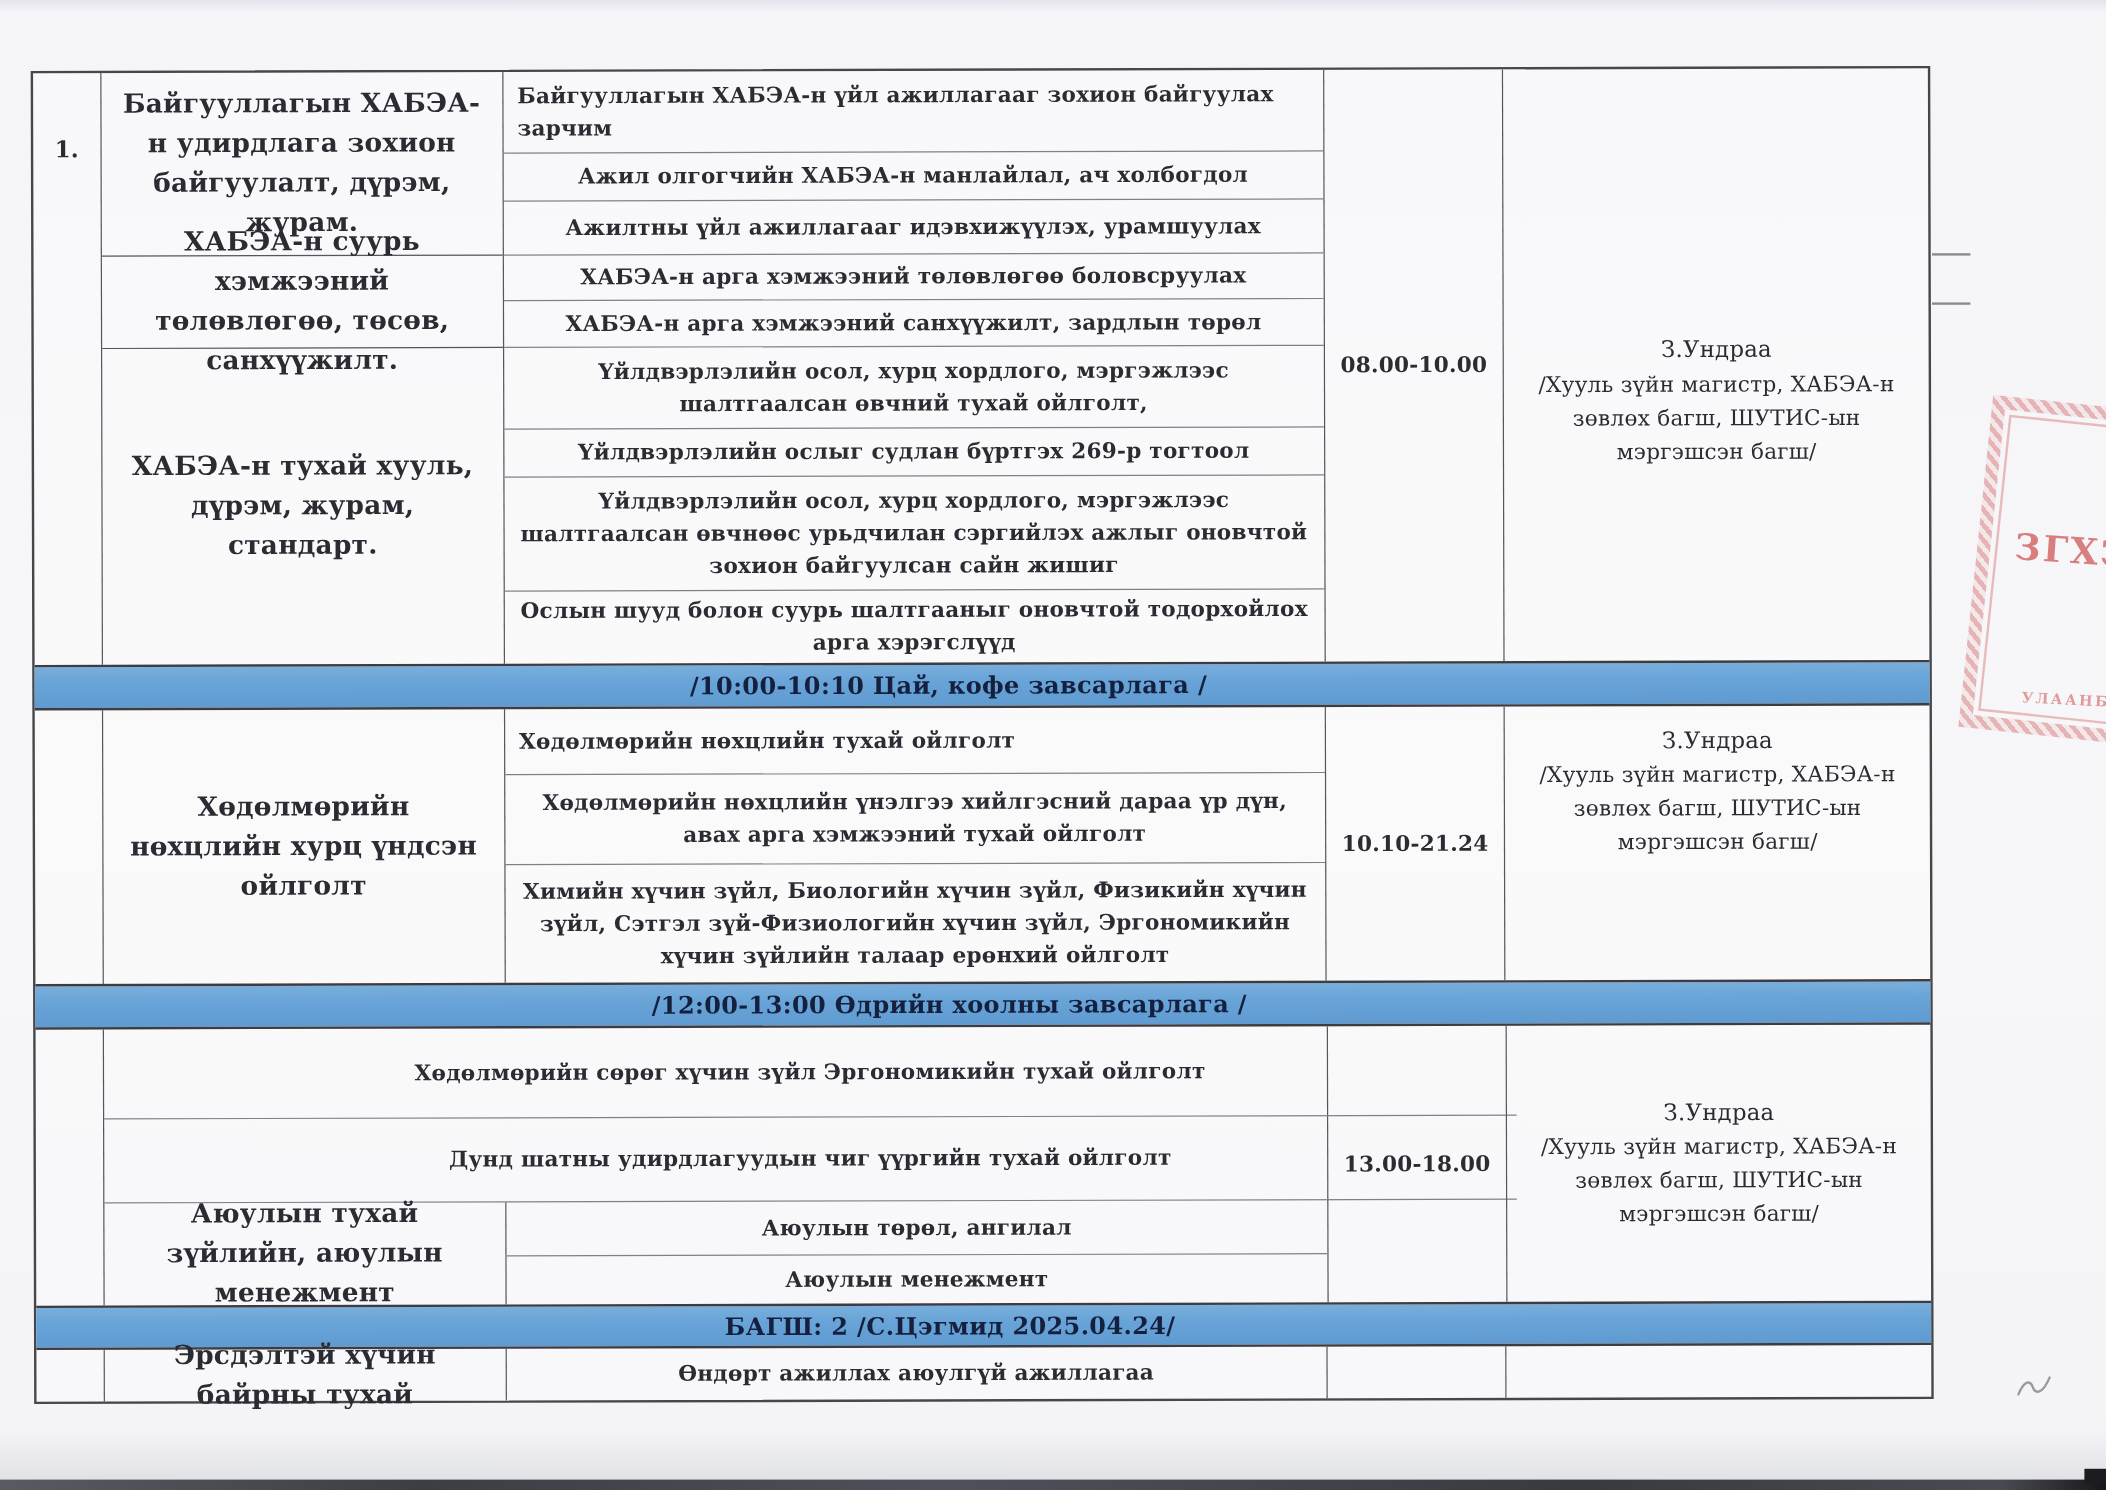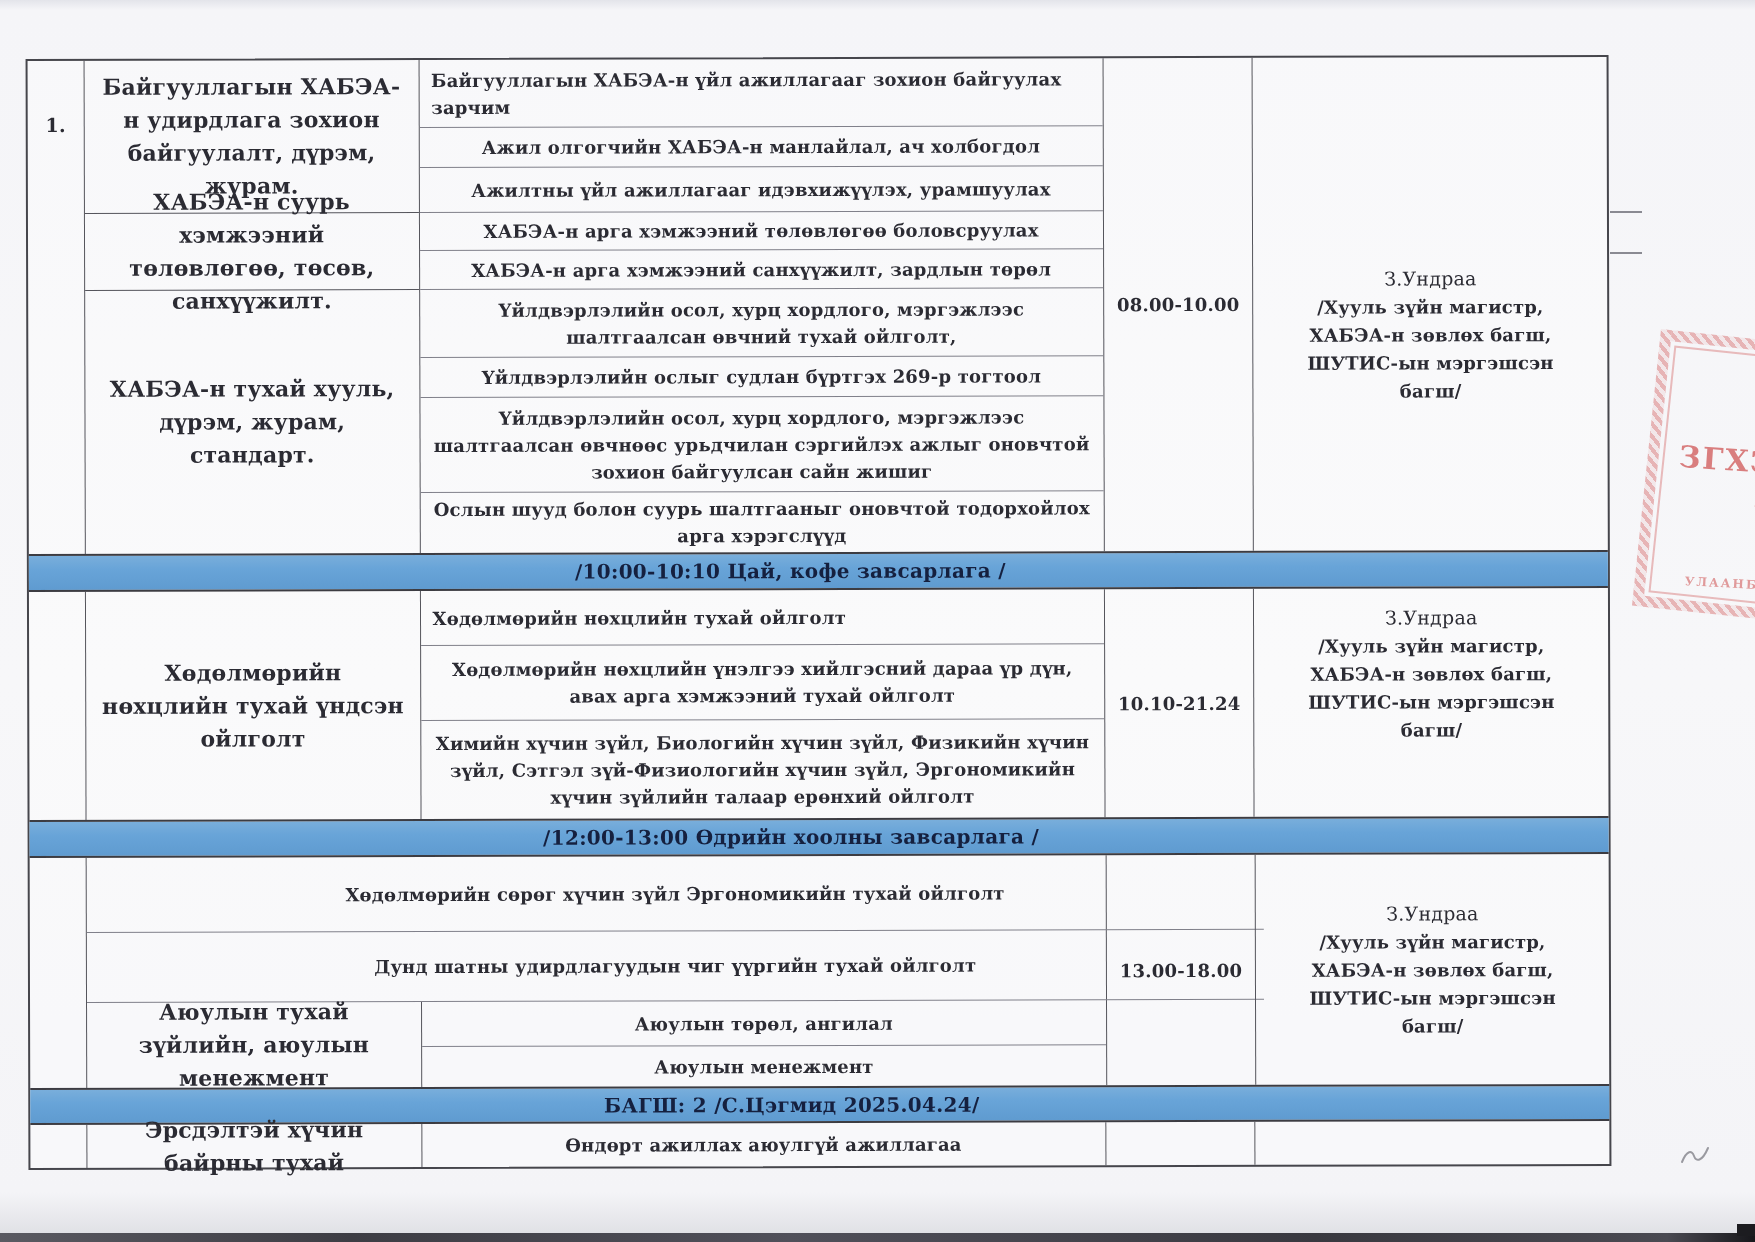--- a/index.html
+++ b/index.html
@@ -34,21 +34,21 @@
     font-size:18px;font-weight:700;line-height:1.5;letter-spacing:.2px;
   }
   .cell:last-child{border-bottom:none;}
   .cell.left{justify-content:flex-start;text-align:left;}
   .grp{border-bottom:1px solid #55555c;font-size:22px;}
   .grp:last-child{border-bottom:none;}
   .num{align-items:flex-start;justify-content:center;padding-top:50px;font-size:19px;border-bottom:none;}
   .time{font-size:18px;font-weight:700;}
   .teacher{flex-direction:column;gap:0;padding:10px 8px;}
   .teacher .tname{font-size:19px;font-weight:400;line-height:1.6;}
-  .teacher .tdesc{font-size:18px;font-weight:700;line-height:1.55;max-width:306px;text-align:center;}
+  .teacher .tdesc{font-size:18px;font-weight:400;line-height:1.55;max-width:306px;text-align:center;}
   .t-top{justify-content:flex-start;}
   .t-mid{justify-content:center;}
   .t-low{justify-content:center;padding-top:70px;}
   .bar{
     box-sizing:border-box;width:100%;height:38px;
     background:linear-gradient(180deg,#79aedb 0%,#68a4d8 40%,#5f9bd0 100%);
     border-top:2px solid #3c3c42;border-bottom:2px solid #3c3c42;
     display:flex;align-items:center;justify-content:center;
     font-size:20px;font-weight:700;color:#15203f;letter-spacing:.3px;
     padding-right:56px;
@@ -121,21 +121,21 @@
       </div>
     </div>
 
     <div class="bar">/10:00-10:10 Цай, кофе завсарлага /</div>
 
     <div class="sec" style="height:228px;">
       <div class="col c1">
         <div class="cell" style="height:228px;border-bottom:none;"></div>
       </div>
       <div class="col c2">
-        <div class="cell grp" style="height:228px;">Хөдөлмөрийн нөхцлийн тухай үндсэн ойлголт</div>
+        <div class="cell grp" style="height:228px;">Хөдөлмөрийн нөхцлийн хурц үндсэн ойлголт</div>
       </div>
       <div class="col c3">
         <div class="cell left" style="height:55px;">Хөдөлмөрийн нөхцлийн тухай ойлголт</div>
         <div class="cell" style="height:75px;">Хөдөлмөрийн нөхцлийн үнэлгээ хийлгэсний дараа үр дүн, авах арга хэмжээний тухай ойлголт</div>
         <div class="cell" style="height:98px;">Химийн хүчин зүйл, Биологийн хүчин зүйл, Физикийн хүчин зүйл, Сэтгэл зүй-Физиологийн хүчин зүйл, Эргономикийн хүчин зүйлийн талаар ерөнхий ойлголт</div>
       </div>
       <div class="col c4">
         <div class="cell time" style="height:228px;border-bottom:none;">10.10-21.24</div>
       </div>
       <div class="col c5">

